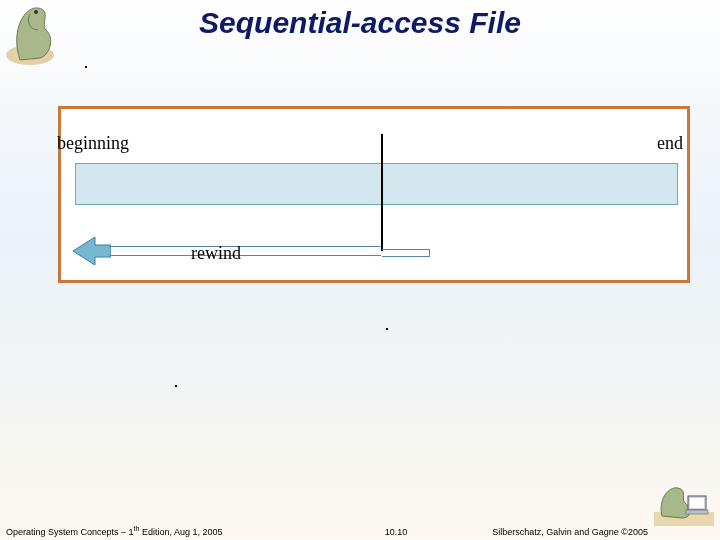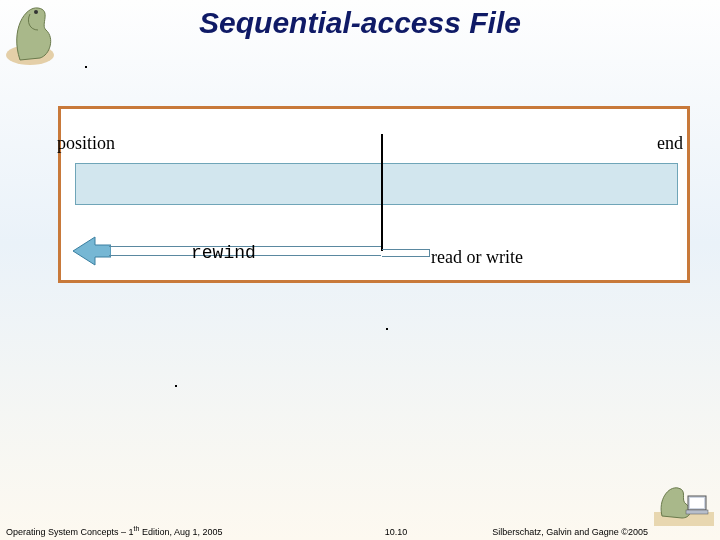--- a/index.html
+++ b/index.html
@@ -43,21 +43,21 @@
   }
   .lbl {
     position: absolute;
     font-size: 18px;
     font-family: "Times New Roman", serif;
     color: #000;
   }
   .beginning { top: 24px; left: -4px; }
   .curpos { top: 4px; left: 234px; }
   .end { top: 24px; right: 4px; }
-  .rewind { top: 134px; left: 130px; font-family: Liberation Mono, monospace; }
+  .rewind { top: 134px; left: 130px; }
   .rw { top: 138px; left: 370px; }
 
   .bar {
     position: absolute;
     top: 54px; left: 14px;
     width: 603px; height: 42px;
     background: #d2e6ee;
     border: 1px solid #6fa5b8;
   }
   .curpos-line {
@@ -108,36 +108,35 @@
     <path d="M20 60 C10 30 25 6 38 8 C52 10 40 25 46 30 C55 38 50 55 40 58 Z" fill="#a9b88a" stroke="#6a7a4c" stroke-width="1"></path>
     <path d="M30 14 C26 22 30 30 38 30" fill="none" stroke="#6a7a4c" stroke-width="1"></path>
     <circle cx="36" cy="12" r="2" fill="#333"></circle>
   </svg>
 </div>
 
 <h1 class="title">Sequential-access File</h1>
 
 <div class="diagram-box">
   <div class="diagram">
-    <div class="lbl beginning">position</div>
+    <div class="lbl beginning">beginning</div>
     <div class="lbl end">end</div>
 
     <div class="bar"></div>
     <div class="curpos-line"></div>
 
     <div class="rewind-arrow">
       <svg viewBox="0 0 38 32">
         <polygon points="0,16 22,2 22,10 38,10 38,22 22,22 22,30" fill="#76b7d4" stroke="#3a7fa0" stroke-width="1"></polygon>
       </svg>
     </div>
     <div class="rewind-bar"></div>
     <div class="lbl rewind">rewind</div>
 
     <div class="rw-bar"></div>
-    <div class="lbl rw">read or write</div>
   </div>
 </div>
 
 <div class="dot" style="top:66px;left:85px"></div>
 <div class="dot" style="top:328px;left:386px"></div>
 <div class="dot" style="top:385px;left:175px"></div>
 
 <div class="logo-br">
   <svg viewBox="0 0 60 44">
     <rect x="0" y="30" width="60" height="14" fill="#e8d7b0"></rect>

